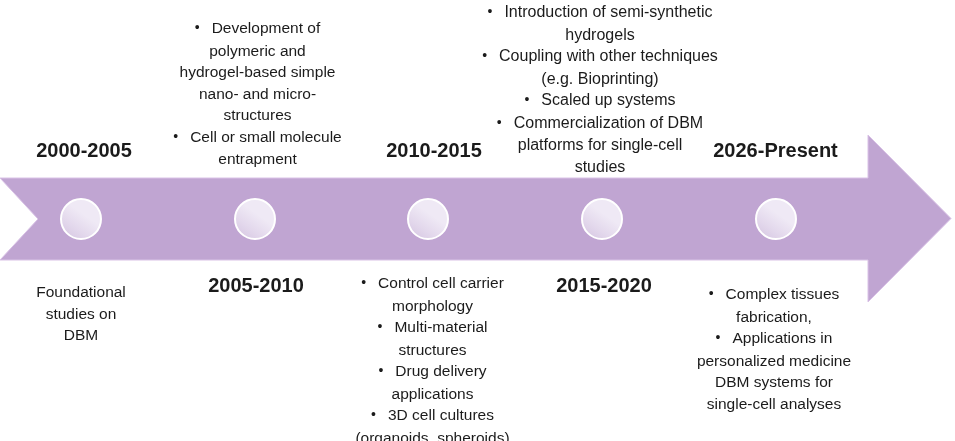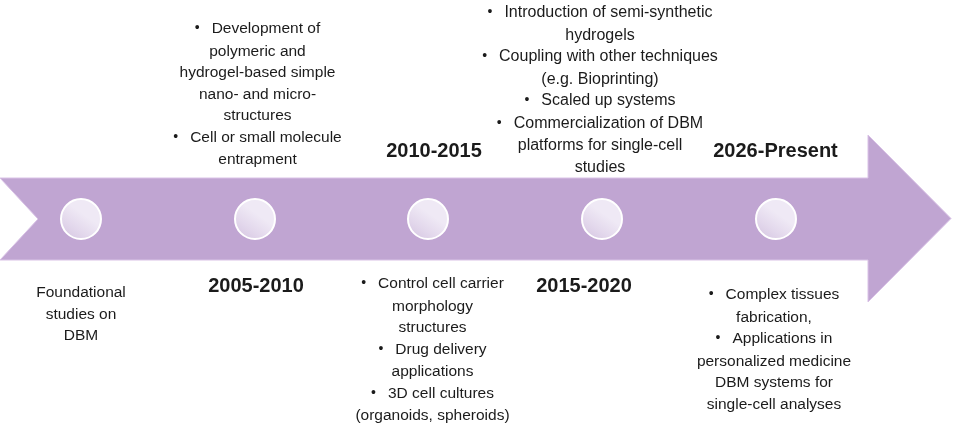--- a/index.html
+++ b/index.html
@@ -57,28 +57,29 @@
   </svg>
 
   <div id="dots">
       <div class="milestone-dot" style="left: 60px;"></div>
       <div class="milestone-dot" style="left: 234px;"></div>
       <div class="milestone-dot" style="left: 407px;"></div>
       <div class="milestone-dot" style="left: 581px;"></div>
       <div class="milestone-dot" style="left: 755px;"></div>
     </div>
 
+  <div class="period-label" style="left:24px; top:139px; width:120px;">2000-2005</div>
 
   <div class="period-label" style="left:374px; top:139px; width:120px;">2010-2015</div>
 
   <div class="period-label" style="left:703px; top:139px; width:145px;">2026-Present</div>
 
   <div class="period-label" style="left:196px; top:274px; width:120px;">2005-2010</div>
 
-  <div class="period-label" style="left:524px; top:274px; width:120px;">2015-2020</div>
+  <div class="period-label" style="left:544px; top:274px; width:120px;">2015-2020</div>
 
   <div class="note-block" style="left:150px; top:17px; width:215px;">
       <div class="note-item">
         <div class="note-line"><span class="bullet">•</span><span>Development of</span></div>
         <div class="note-line"><span>polymeric and</span></div>
         <div class="note-line"><span>hydrogel-based simple</span></div>
         <div class="note-line"><span>nano- and micro-</span></div>
         <div class="note-line"><span>structures</span></div>
       </div>
       <div class="note-item">
@@ -113,20 +114,21 @@
         <div class="note-line"><span>DBM</span></div>
       </div>
     </div>
 
   <div class="note-block" style="left:330px; top:272px; width:205px;">
       <div class="note-item">
         <div class="note-line"><span class="bullet">•</span><span>Control cell carrier</span></div>
         <div class="note-line"><span>morphology</span></div>
       </div>
       <div class="note-item">
+        <div class="note-line"><span class="bullet">•</span><span>Multi-material</span></div>
         <div class="note-line"><span>structures</span></div>
       </div>
       <div class="note-item">
         <div class="note-line"><span class="bullet">•</span><span>Drug delivery</span></div>
         <div class="note-line"><span>applications</span></div>
       </div>
       <div class="note-item">
         <div class="note-line"><span class="bullet">•</span><span>3D cell cultures</span></div>
         <div class="note-line"><span>(organoids, spheroids)</span></div>
       </div>

